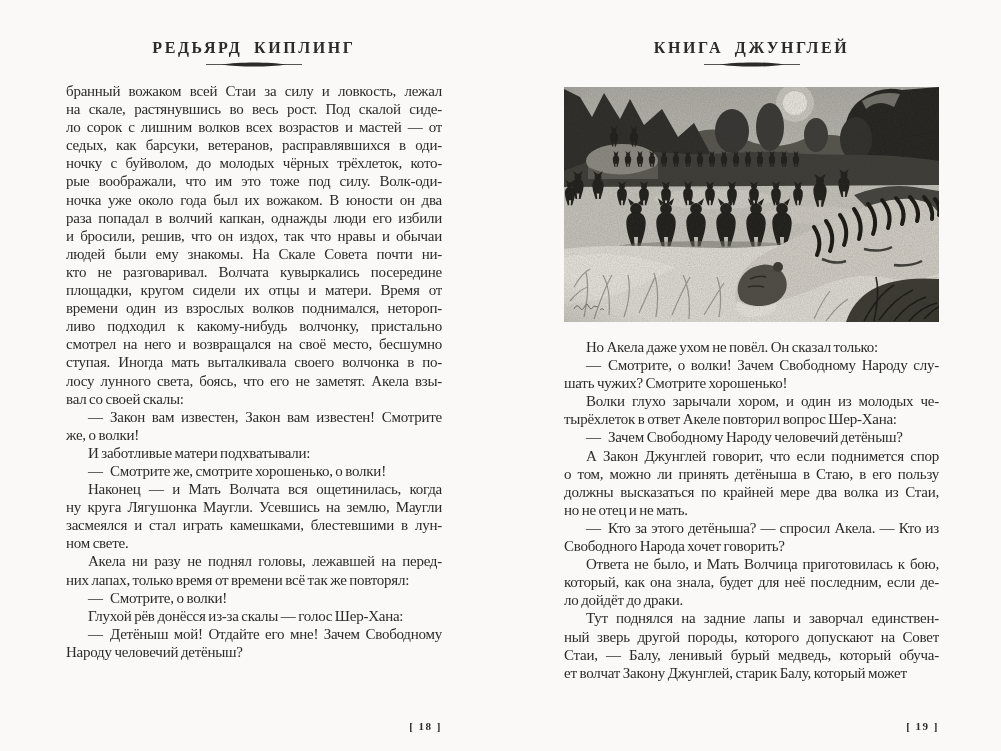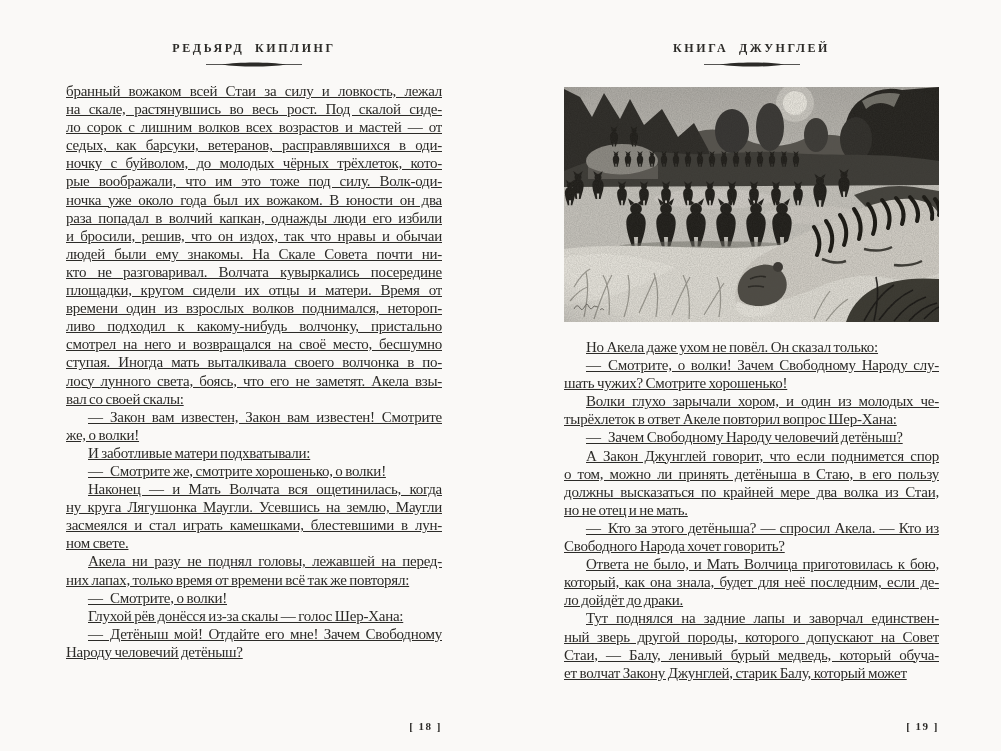--- a/index.html
+++ b/index.html
@@ -11,27 +11,27 @@
     position:relative;
     overflow:hidden;
   }
   .spread { position:absolute; inset:0; }
   .page { position:absolute; top:0; height:751px; }
   .page.left  { left:66px;  width:376px; }
   .page.right { left:557px; width:375px;margin-left:7px; }
 
   .running-head { position:absolute; top:42px; left:0; width:100%; text-align:center; }
   .rh-text {
-    font-size:12px; font-weight:bold; letter-spacing:2.6px; word-spacing:5px;
+    font-size:16px; font-weight:bold; letter-spacing:2.6px; word-spacing:5px;
     color:#2c2b28; line-height:12px;
   }
   .rule { display:block; margin:7px auto 0 auto; }
 
   .textblock { position:absolute; left:0; width:100%; font-size:15px;
-    line-height:18.1px; letter-spacing:-0.25px; word-spacing:-0.8px;text-decoration:underline; }
+    line-height:18.1px; letter-spacing:-0.25px; word-spacing:-0.8px; }
   .page.left  .textblock { top:82px; }
   .page.right .textblock { top:338px; }
 
   .para .line {
     height:18.1px; overflow:hidden;
     text-align:justify; text-align-last:justify;
   }
   .para .line.last { text-align:center; text-align-last:left; }
   .para.indent .line:first-child { text-indent:22px; }
 

